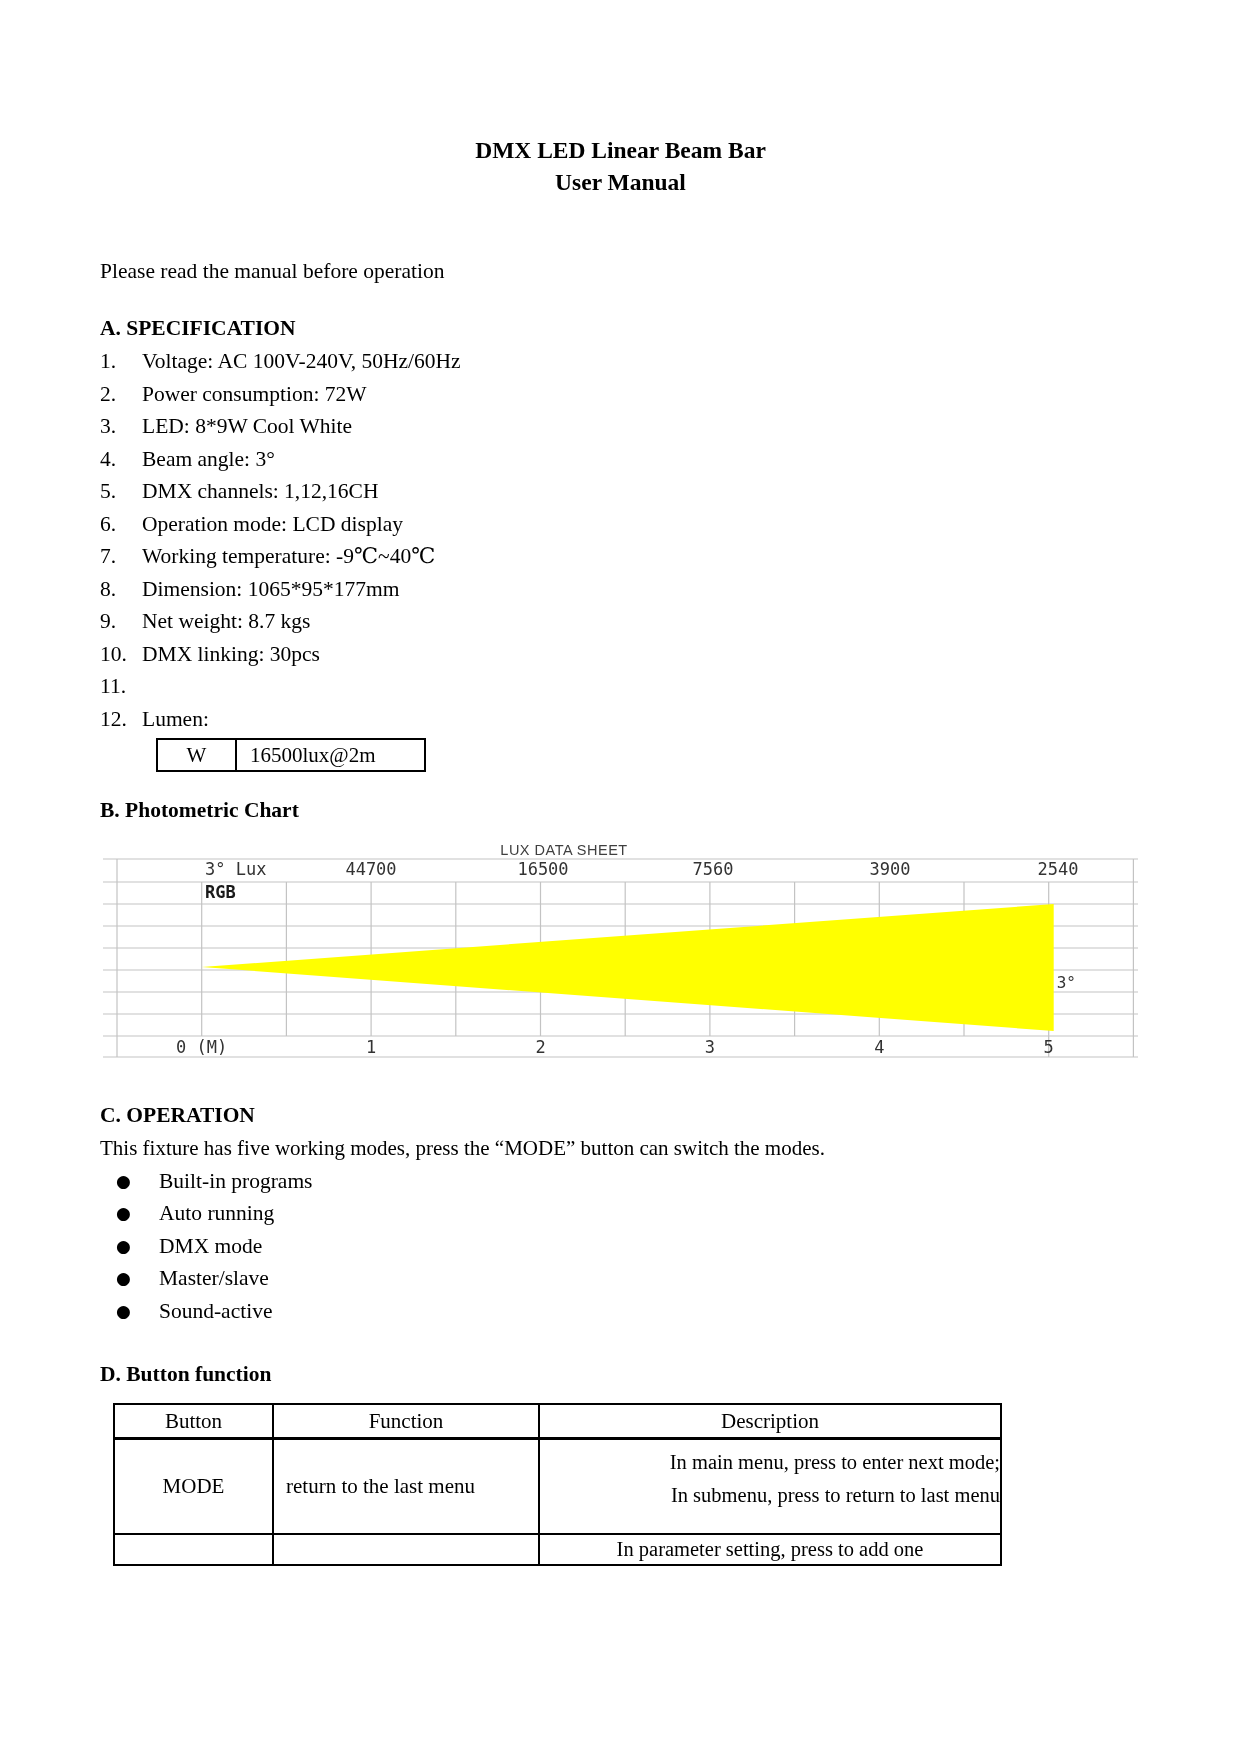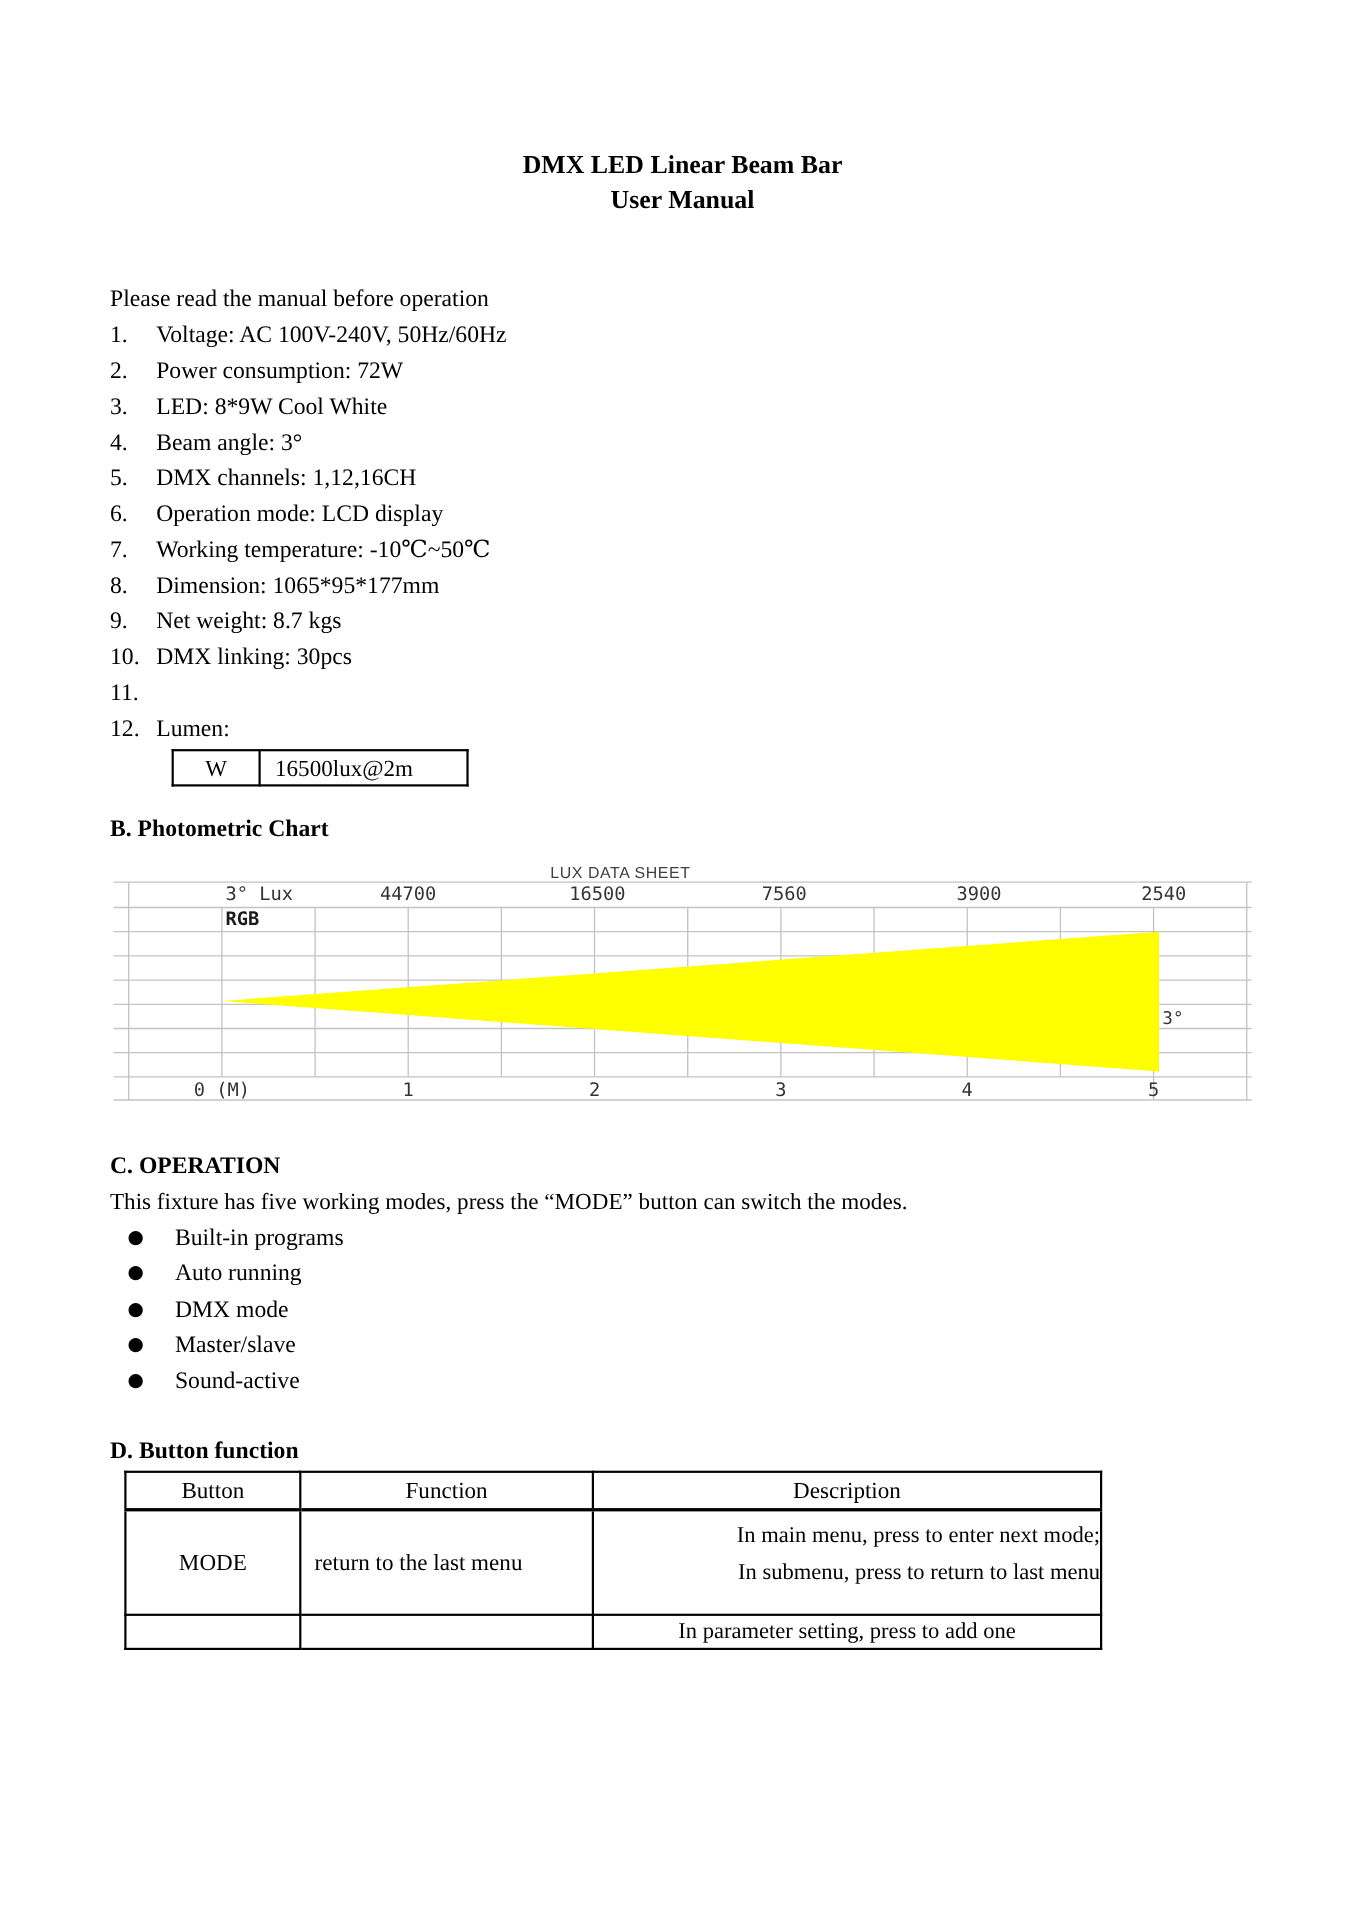--- a/index.html
+++ b/index.html
@@ -30,21 +30,21 @@
   .lt-label{width:77px;text-align:center;}
   .lt-value{width:174px;padding-left:13px !important;}
   
   .chart-wrap{margin-top:17px;margin-left:3px;width:1035px;}
   
   .op-intro{font-size:21px;line-height:33px;}
   .mode-list{margin:0;}
   .mode-item{display:flex;font-size:21.5px;line-height:32.4px;}
   .bullet{width:43px;padding-left:16px;flex:none;font-size:17px;font-family:"DejaVu Sans",sans-serif;}
   
-  .btn-table{border-collapse:collapse;margin-left:13px;margin-top:2px;font-size:21px;table-layout:fixed;}
+  .btn-table{border-collapse:collapse;margin-left:13px;margin-top:12px;font-size:21px;table-layout:fixed;}
   .btn-table th,.btn-table td{border:2px solid #000;padding:0;}
   .btn-table th{font-weight:normal;height:32px;border-bottom:3px solid #000;text-align:center;}
   .c1{width:159px;}
   .c2{width:266px;}
   .c3{width:462px;}
   .r-mode{height:95px;}
   .r-setup{height:31px;}
   .r-plus{height:31px;border-radius:11px;}
   .cell-center{text-align:center;vertical-align:middle;}
   .cell-func{text-align:left;padding-left:12px !important;vertical-align:middle;}
@@ -58,20 +58,21 @@
 <div class="page">
   <div class="content">
 
     <div class="title-block">
       <div class="doc-title">DMX LED Linear Beam Bar</div>
       <div class="doc-title">User Manual</div>
     </div>
 
     <div class="intro">Please read the manual before operation</div>
 
+    <div class="sec-h sec-a">A. SPECIFICATION</div>
 
     <div class="spec-list">
       <div class="spec-item">
           <span class="spec-num">1.</span>
           <span>Voltage: AC 100V-240V, 50Hz/60Hz</span>
         </div>
       <div class="spec-item">
           <span class="spec-num">2.</span>
           <span>Power consumption: 72W</span>
         </div>
@@ -86,21 +87,21 @@
       <div class="spec-item">
           <span class="spec-num">5.</span>
           <span>DMX channels: 1,12,16CH</span>
         </div>
       <div class="spec-item">
           <span class="spec-num">6.</span>
           <span>Operation mode: LCD display</span>
         </div>
       <div class="spec-item">
           <span class="spec-num">7.</span>
-          <span>Working temperature: -10℃~50℃</span>
+          <span>Working temperature: -9℃~40℃</span>
         </div>
       <div class="spec-item">
           <span class="spec-num">8.</span>
           <span>Dimension: 1065*95*177mm</span>
         </div>
       <div class="spec-item">
           <span class="spec-num">9.</span>
           <span>Net weight: 8.7 kgs</span>
         </div>
       <div class="spec-item">

